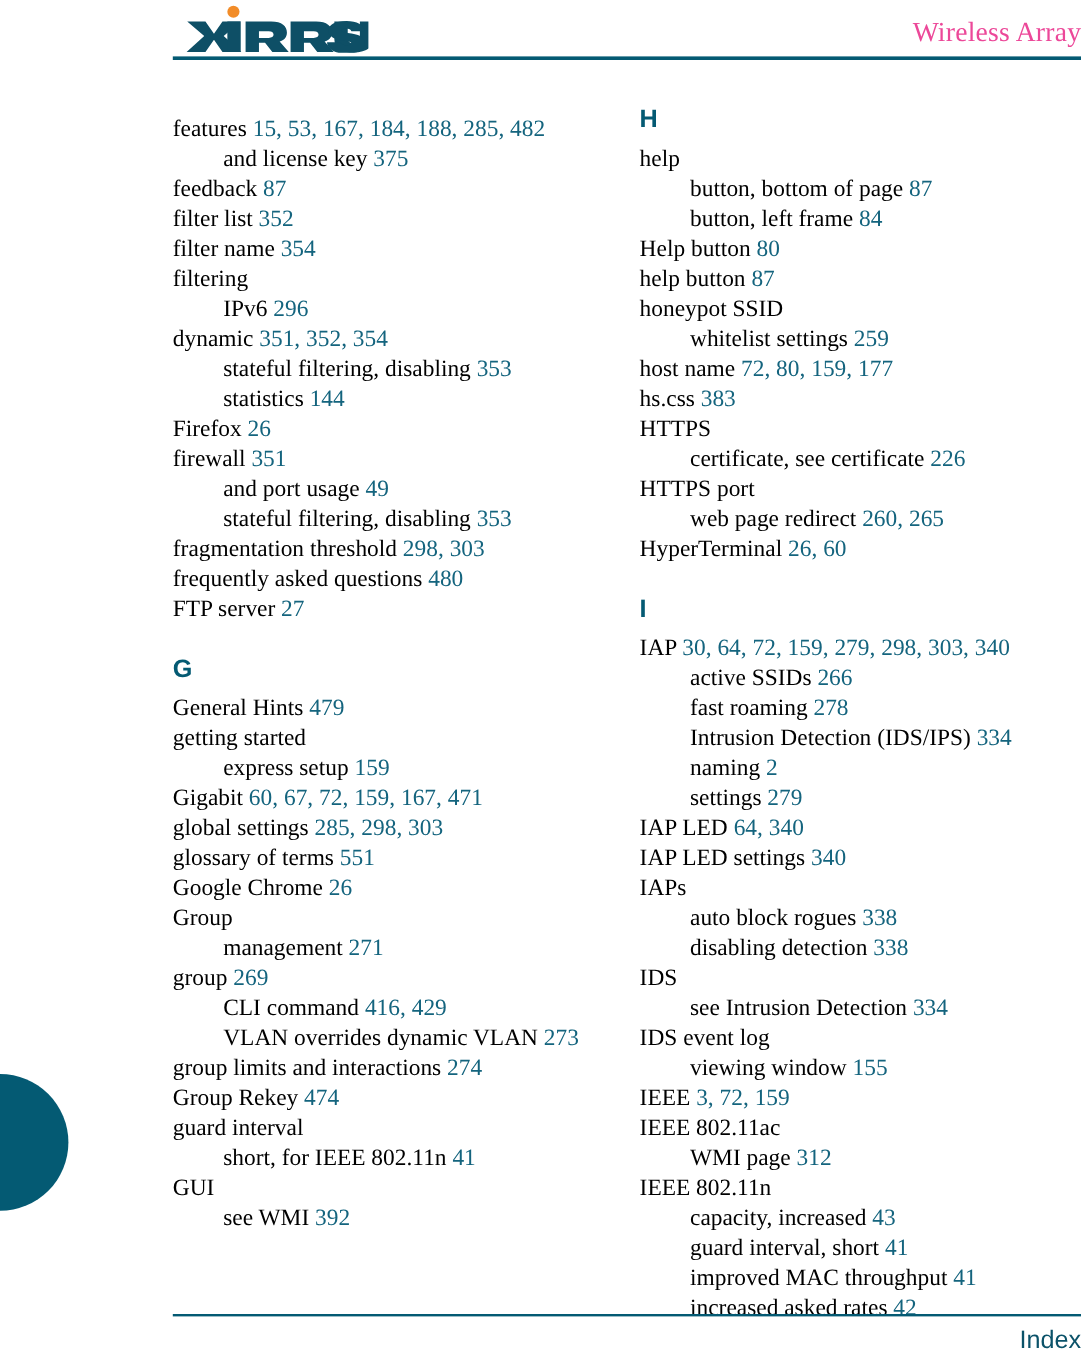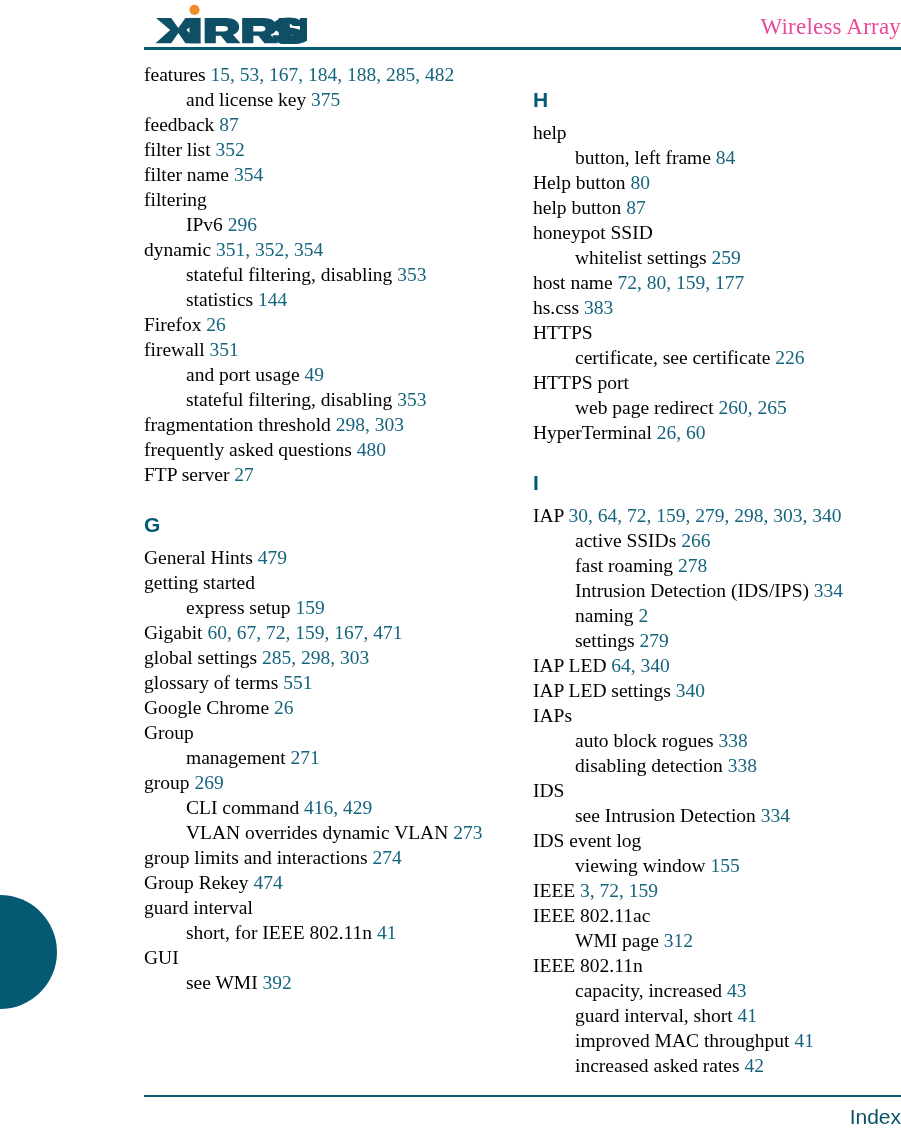--- a/index.html
+++ b/index.html
@@ -67,21 +67,21 @@
     left: 0;
     top: 62px;
     width: 901px;
     height: 1020px;
   }
   .column {
     position: absolute;
     top: 0;
     width: 368px;
   }
-  #col-left  { left: 144px; }
+  #col-left  { left: 144px; margin-top: 33px; }
   #col-right { left: 533px; }
 
   .entry {
     font-size: 19.5px;
     line-height: 25px;
     margin: 0;
     white-space: nowrap;
   }
   .entry.wrap {
     white-space: normal;
@@ -197,20 +197,21 @@
       <div class="entry lvl1"><span>group limits and interactions </span><span class="pg">274</span></div>
       <div class="entry lvl1"><span>Group Rekey </span><span class="pg">474</span></div>
       <div class="entry lvl1"><span>guard interval</span></div>
       <div class="entry lvl2"><span>short, for IEEE 802.11n </span><span class="pg">41</span></div>
       <div class="entry lvl1"><span>GUI</span></div>
       <div class="entry lvl2"><span>see WMI </span><span class="pg">392</span></div>
     </div>
   <div class="column" id="col-right">
       <div class="section-head gap-before gap-after">H</div>
       <div class="entry lvl1"><span>help</span></div>
+      <div class="entry lvl2"><span>button, bottom of page </span><span class="pg">87</span></div>
       <div class="entry lvl2"><span>button, left frame </span><span class="pg">84</span></div>
       <div class="entry lvl1"><span>Help button </span><span class="pg">80</span></div>
       <div class="entry lvl1"><span>help button </span><span class="pg">87</span></div>
       <div class="entry lvl1"><span>honeypot SSID</span></div>
       <div class="entry lvl2"><span>whitelist settings </span><span class="pg">259</span></div>
       <div class="entry lvl1"><span>host name </span><span class="pg">72, 80, 159, 177</span></div>
       <div class="entry lvl1"><span>hs.css </span><span class="pg">383</span></div>
       <div class="entry lvl1"><span>HTTPS</span></div>
       <div class="entry lvl2"><span>certificate, see certificate </span><span class="pg">226</span></div>
       <div class="entry lvl1"><span>HTTPS port</span></div>

